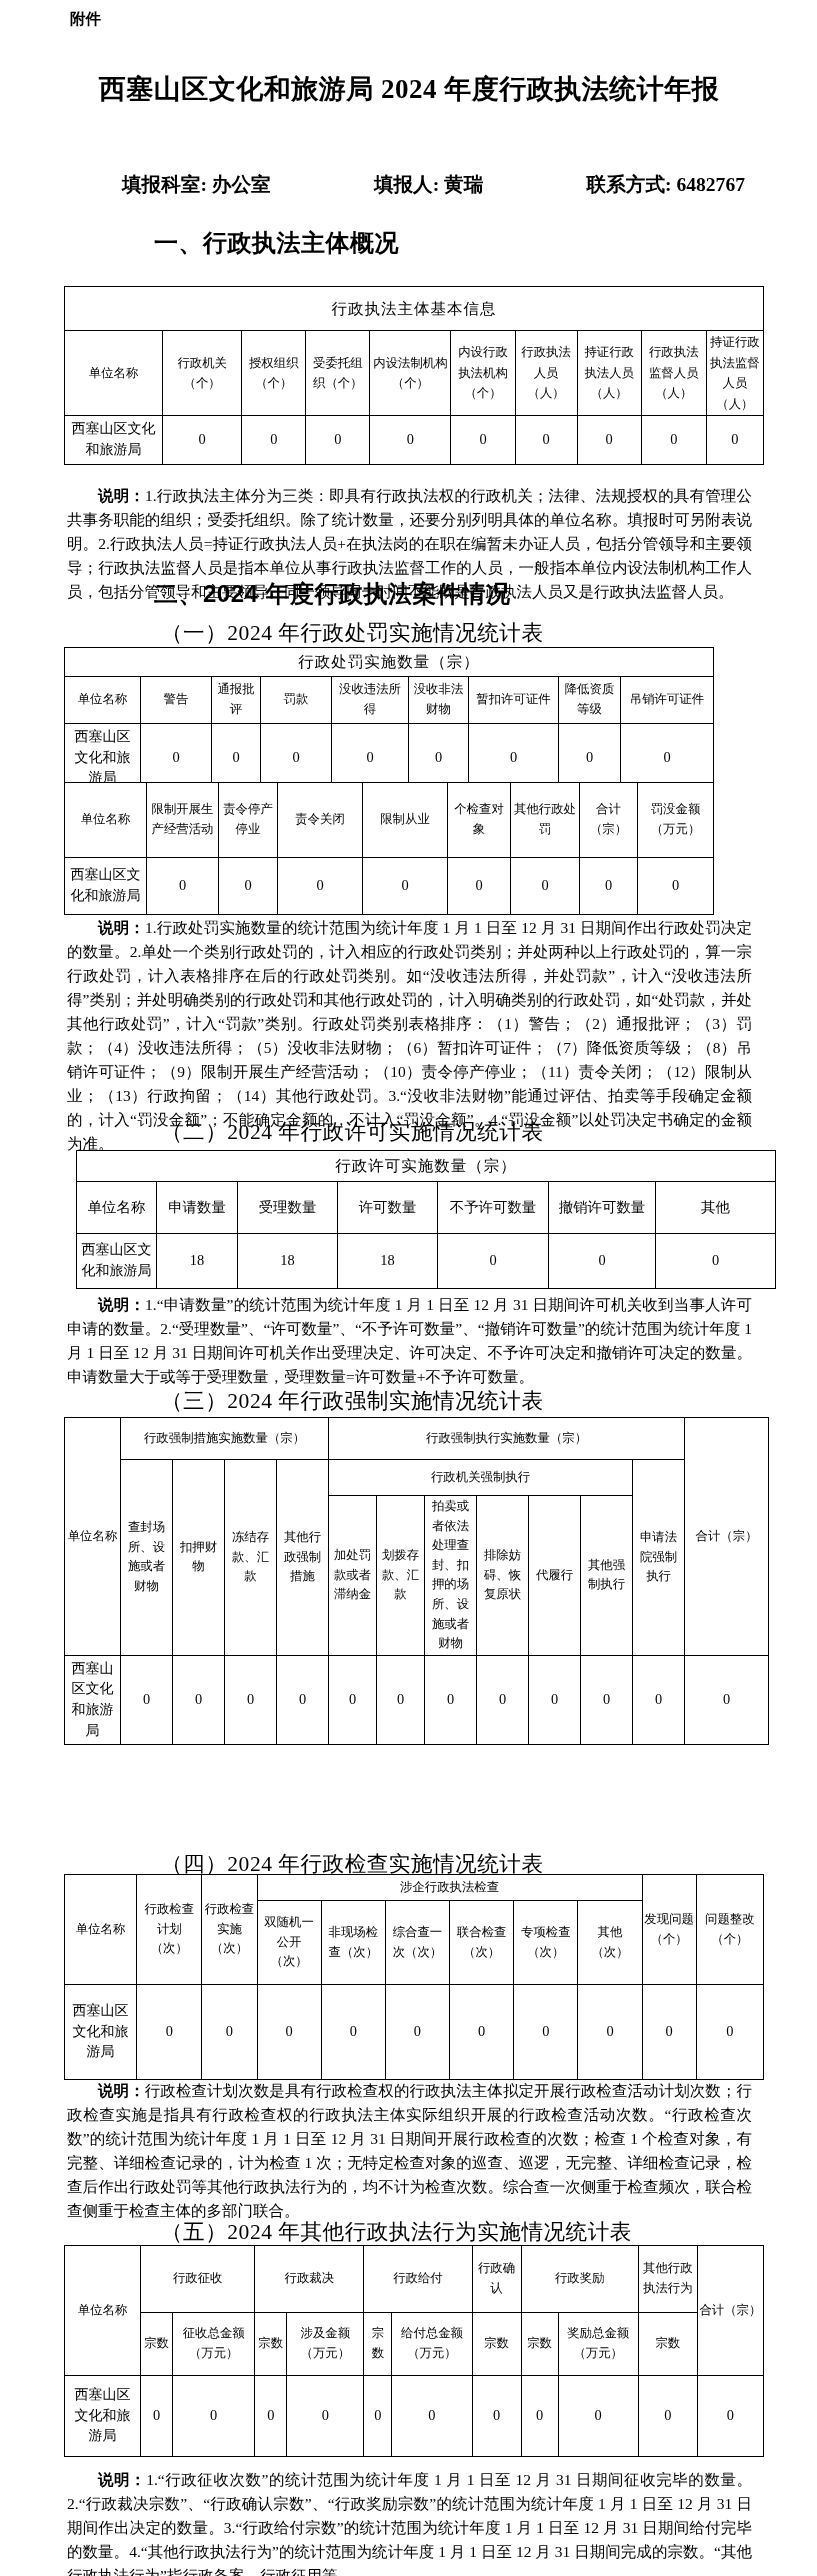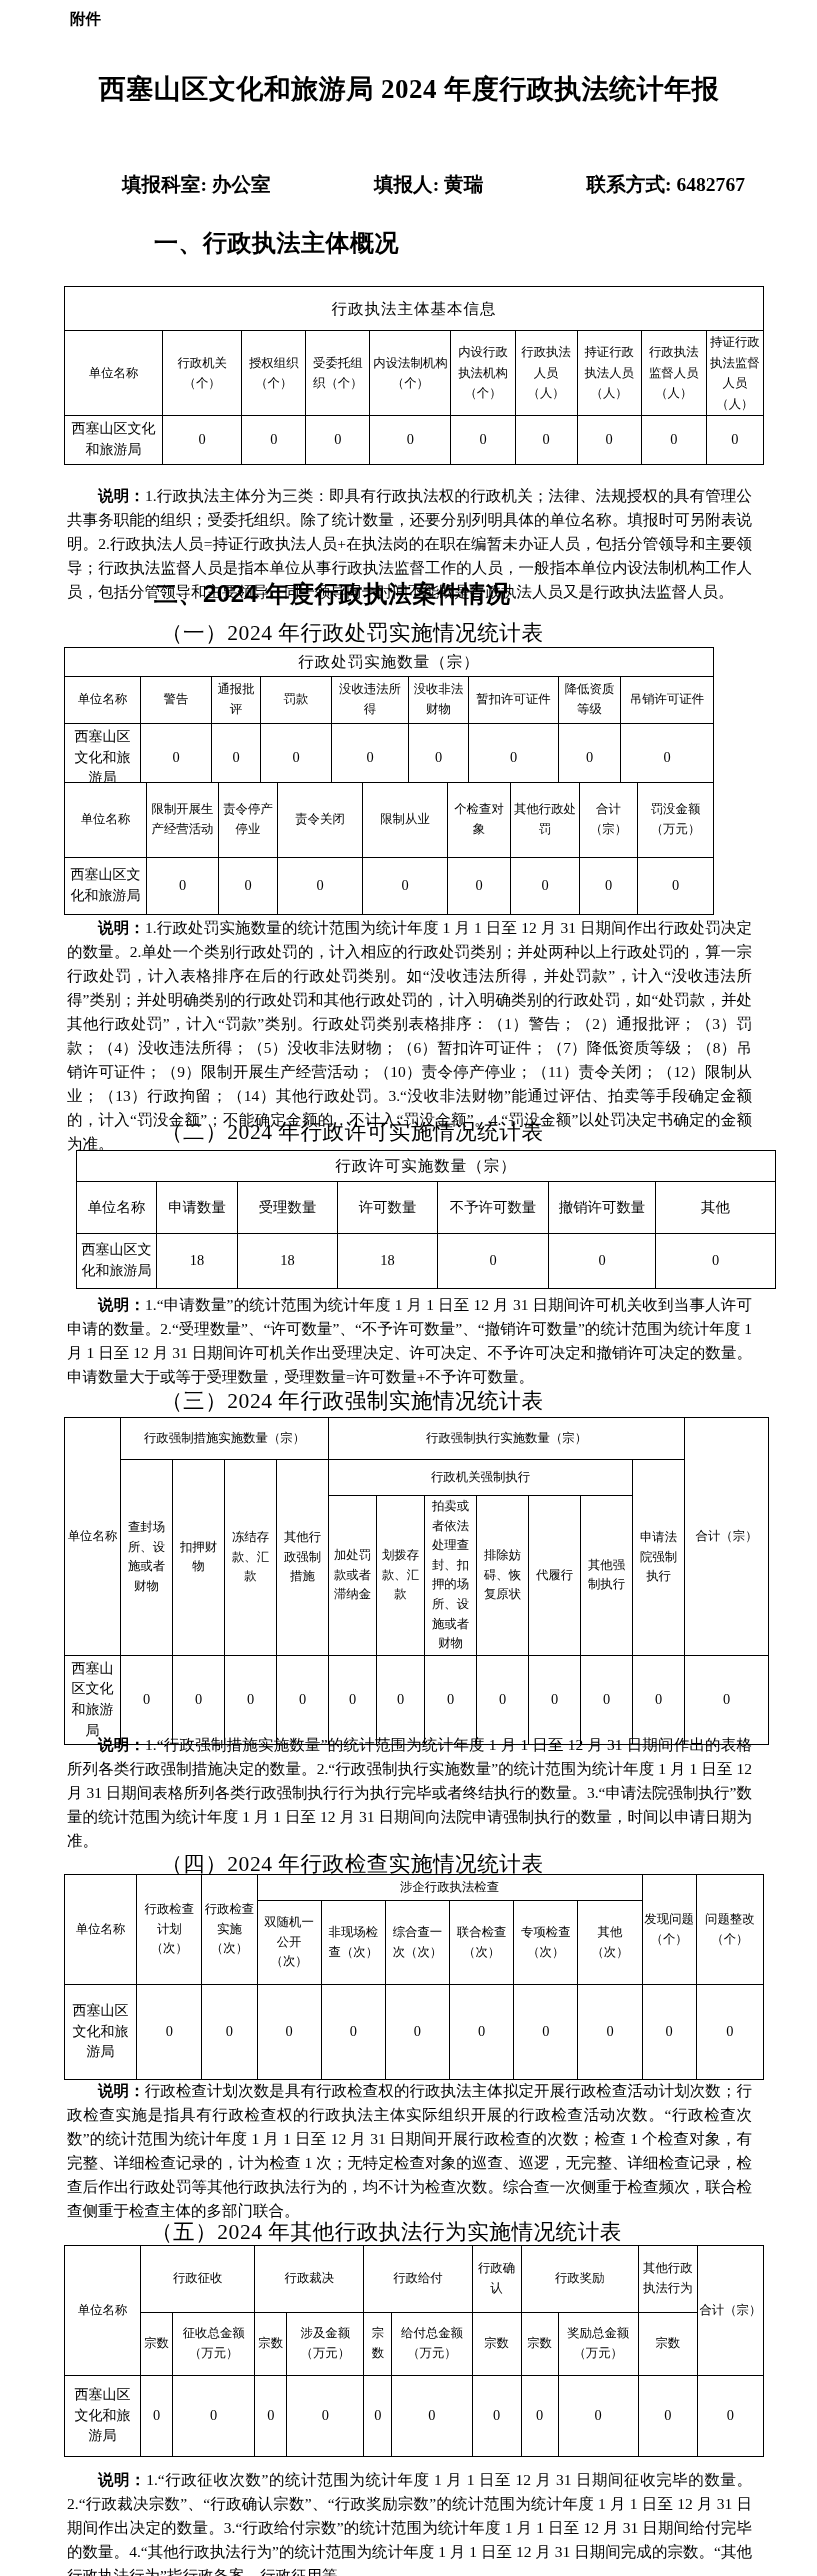--- a/index.html
+++ b/index.html
@@ -277,21 +277,20 @@
       <td class="val">0</td>
       <td class="val">0</td>
       <td class="val">0</td>
       <td class="val">0</td>
       <td class="val">0</td>
       <td class="val">0</td>
     </tr>
   </tbody>
     </table>
 
-  <p class="abs note" style="top:1733px;"><b>说明：</b><span>1.“行政强制措施实施数量”的统计范围为统计年度 1 月 1 日至 12 月 31 日期间作出的表格所列各类行政强制措施决定的数量。2.“行政强制执行实施数量”的统计范围为统计年度 1 月 1 日至 12 月 31 日期间表格所列各类行政强制执行行为执行完毕或者终结执行的数量。3.“申请法院强制执行”数量的统计范围为统计年度 1 月 1 日至 12 月 31 日期间向法院申请强制执行的数量，时间以申请日期为准。</span></p>
 
   <div class="abs sub-h" style="left:161px;top:1849px;">（四）2024 年行政检查实施情况统计表</div>
 
   <table class="doc t5 abs" style="left:64px;top:1874px;width:700px;">
     <colgroup>
         <col style="width:72px">
         <col style="width:65px">
         <col style="width:55px">
         <col style="width:64px">
         <col style="width:64px">
@@ -330,21 +329,21 @@
       <td class="val" style="border-top:1.5px solid #000">0</td>
       <td class="val" style="border-top:1.5px solid #000">0</td>
       <td class="val" style="border-top:1.5px solid #000">0</td>
       <td class="val" style="border-top:1.5px solid #000">0</td>
     </tr>
   </tbody>
     </table>
 
   <p class="abs note" style="top:2079px;"><b>说明：</b><span>行政检查计划次数是具有行政检查权的行政执法主体拟定开展行政检查活动计划次数；行政检查实施是指具有行政检查权的行政执法主体实际组织开展的行政检查活动次数。“行政检查次数”的统计范围为统计年度 1 月 1 日至 12 月 31 日期间开展行政检查的次数；检查 1 个检查对象，有完整、详细检查记录的，计为检查 1 次；无特定检查对象的巡查、巡逻，无完整、详细检查记录，检查后作出行政处罚等其他行政执法行为的，均不计为检查次数。综合查一次侧重于检查频次，联合检查侧重于检查主体的多部门联合。</span></p>
 
-  <div class="abs sub-h" style="left:151px;top:2217px;">（五）2024 年其他行政执法行为实施情况统计表</div>
+  <div class="abs sub-h" style="left:161px;top:2217px;">（五）2024 年其他行政执法行为实施情况统计表</div>
 
   <table class="doc t6 abs" style="left:64px;top:2245px;width:700px;">
     <colgroup>
         <col style="width:76px">
         <col style="width:32px">
         <col style="width:82px">
         <col style="width:32px">
         <col style="width:77px">
         <col style="width:28px">
         <col style="width:80px">

